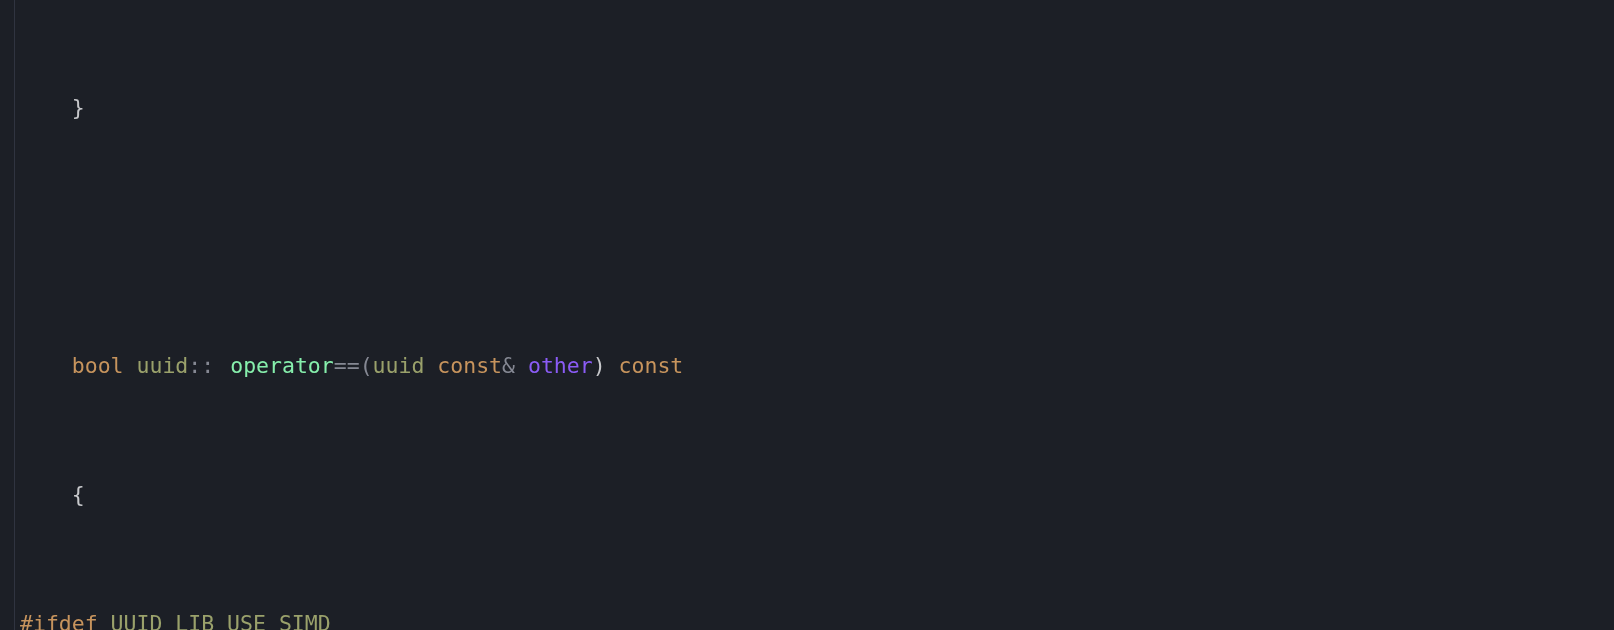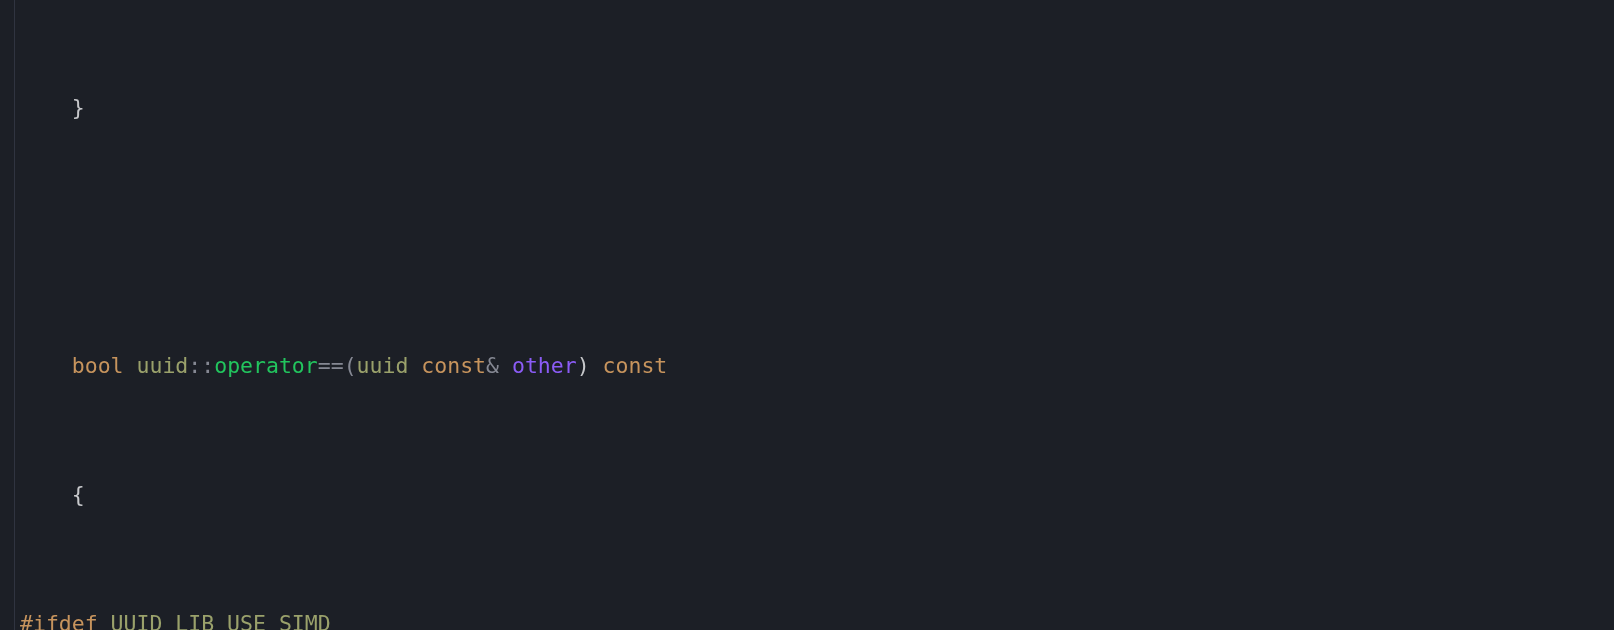--- a/index.html
+++ b/index.html
@@ -29,21 +29,21 @@
     border-right: 1px solid #303440;
   }
   .line {
     padding-left: 20px;
     height: 43px;
     position: relative;
   }
   .kw     { color: #c7945d; }    
   .type   { color: #9aa16b; }    
   .op     { color: #858893; }    
-  .fn     { color: #22c55e; }    
+  .fn     { color: #86efac; margin-left: 16px; }    
   .ident  { color: #8b5cf6; }    
   .macro  { color: #9aa16b; }    
   .pp     { color: #c7945d; }    
   .brace  { color: #c7c8cb; }
 </style>
 </head>
 <body>
 
 <div class="gutter"></div>
 <div class="editor">

